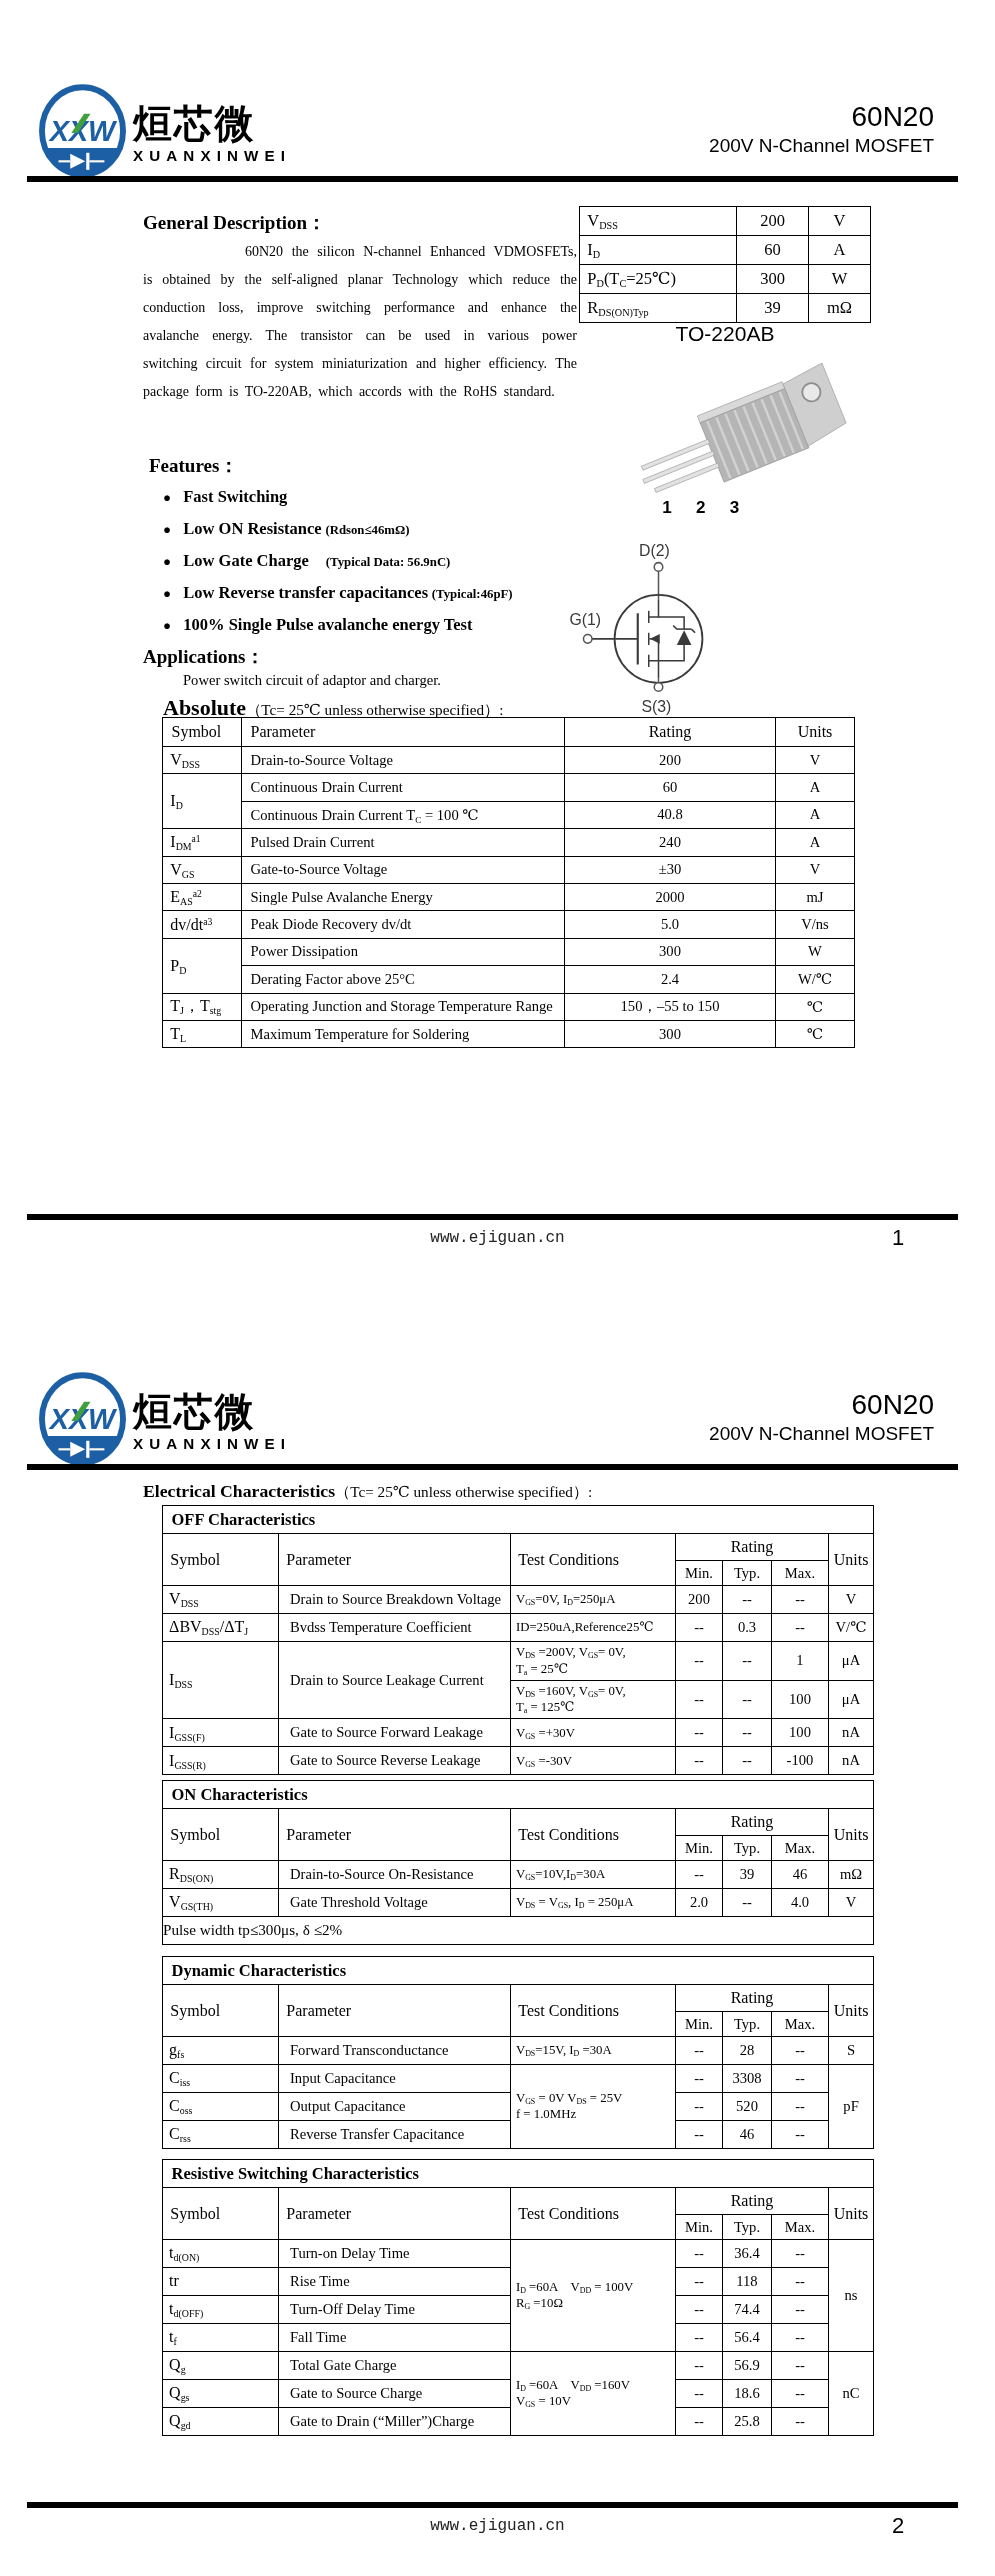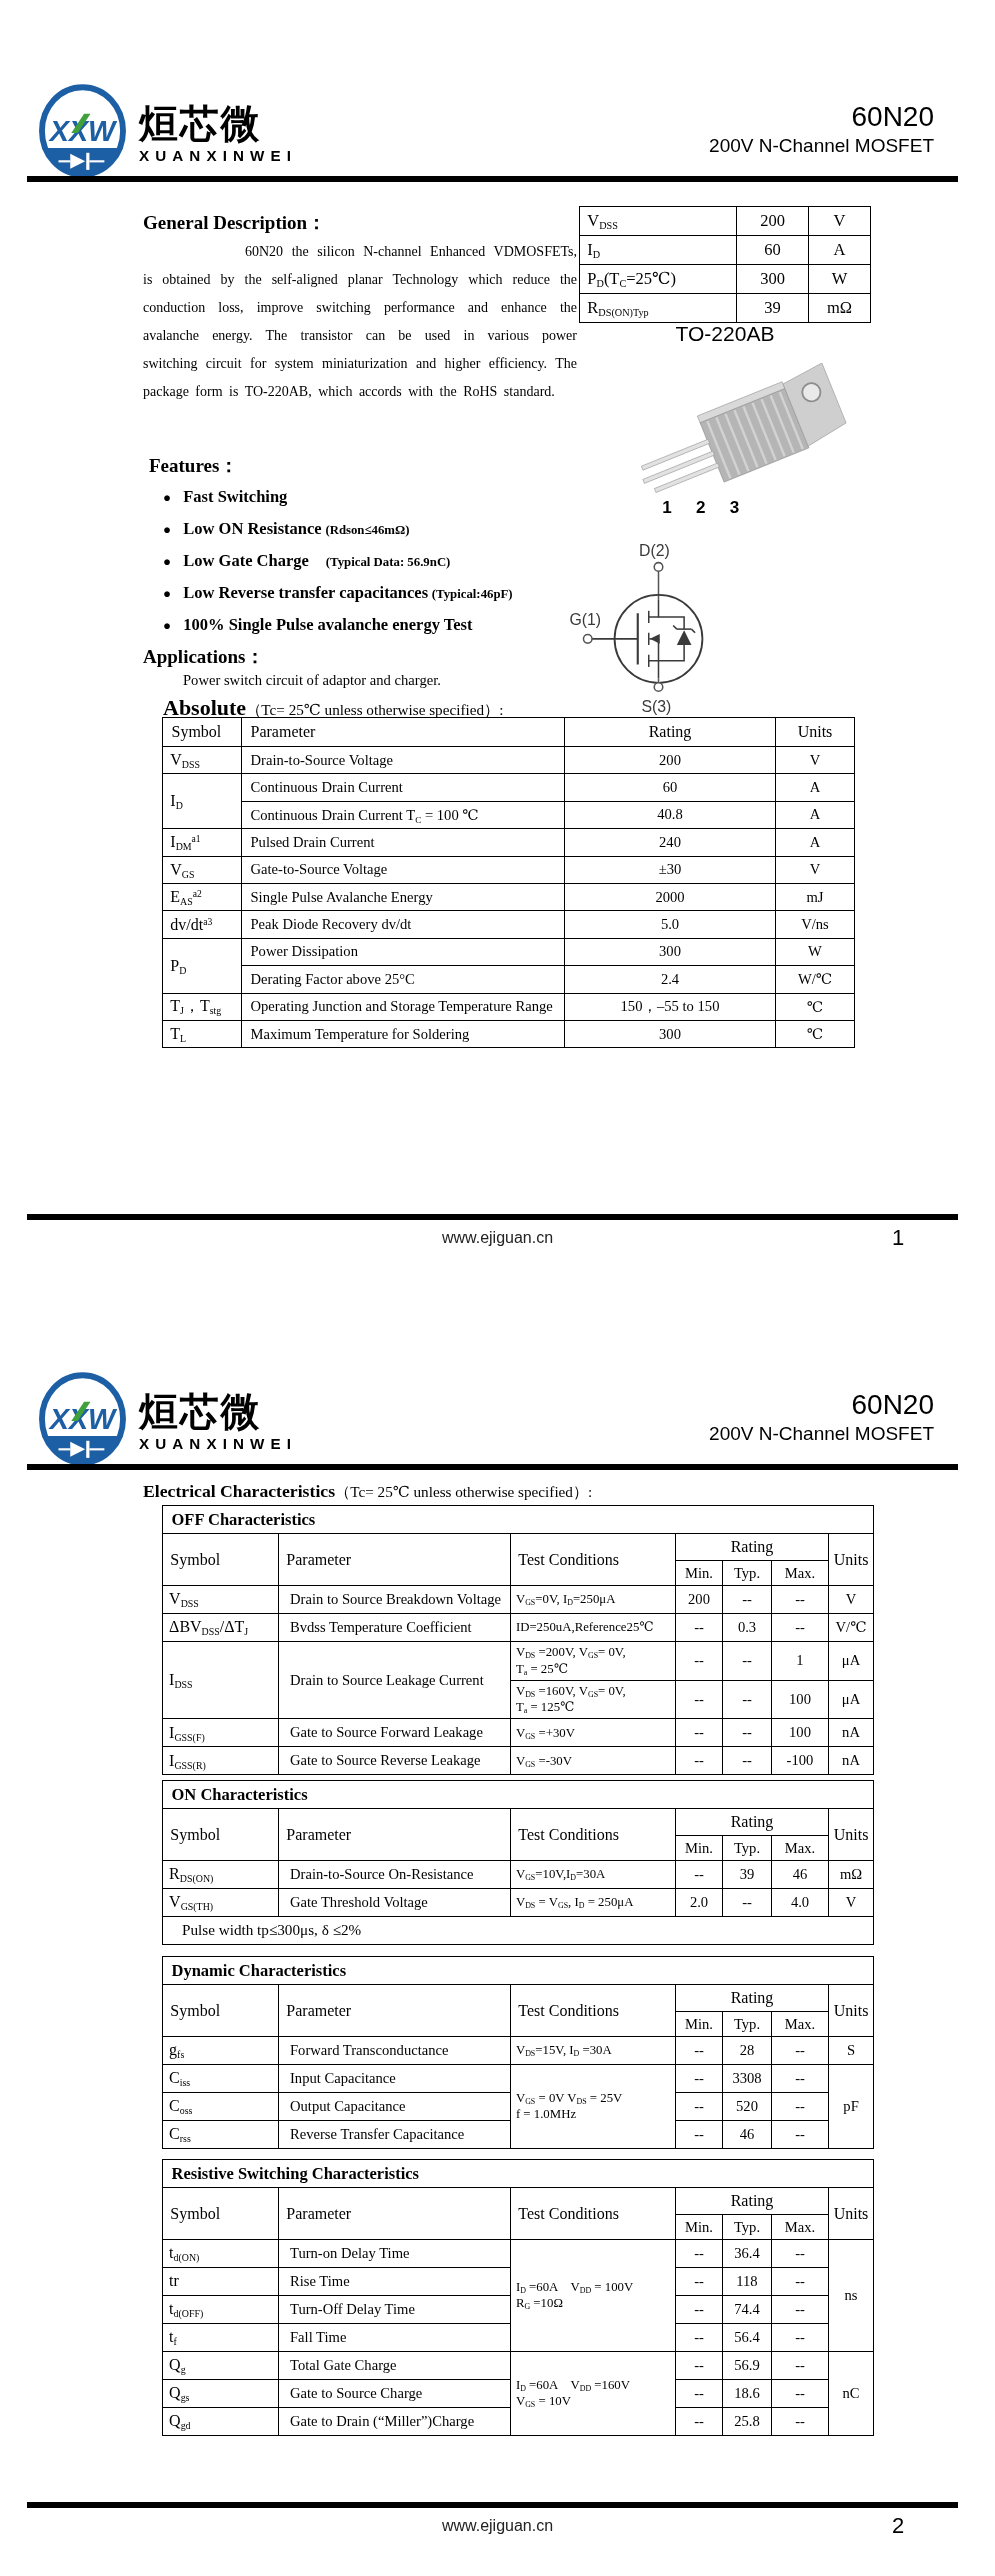--- a/index.html
+++ b/index.html
@@ -6,30 +6,30 @@
   html,body{background:#fff}
   body{width:995px;font-family:"Liberation Serif","DejaVu Serif",serif;color:#000}
   .page{position:relative;width:995px;height:1288px;background:#fff;overflow:hidden}
   .abs{position:absolute}
   sub{font-size:62%;vertical-align:-0.28em;line-height:0}
   sup{font-size:60%;vertical-align:0.5em;line-height:0}
 
   
   .logo{left:37px;top:84px;display:flex;align-items:flex-start}
   .logo-mark{width:91px;height:96px}
-  .logo-text{margin-left:11px;margin-top:17px}
+  .logo-text{margin-left:5px;margin-top:17px}
   .logo-cn{font-size:39px;font-weight:700;line-height:45px;letter-spacing:1.8px;font-family:"DejaVu Sans",sans-serif}
   .logo-en{font-size:15.2px;font-weight:600;letter-spacing:6.1px;margin-top:1.2px;font-family:"Liberation Sans",sans-serif}
   .brand-right{right:61px;top:100px;text-align:right;font-family:"Liberation Sans",sans-serif}
   .part-no{font-size:28px;line-height:34px}
   .part-sub{font-size:19px;line-height:24.4px}
   .rule{left:27.4px;width:931px;height:5.5px;background:#000}
   .hdr-rule{top:176px}
   .ftr-rule{top:1214px}
-  .ftr-url{left:50%;transform:translateX(-50%);top:1229px;font-size:16px;font-family:Liberation Sans, sans-serif;color:#222}
+  .ftr-url{left:50%;transform:translateX(-50%);top:1229px;font-size:16px;font-family:Liberation Mono, monospace;color:#222}
   .ftr-page{left:892px;top:1225px;font-size:22px;font-family:"Liberation Sans",sans-serif}
 
   
   .h1{font-size:19px;font-weight:700}
   .gen-h{left:143px;top:210px}
   .gen-body{left:143px;top:238px;width:434px;font-size:14px;line-height:28px;text-align:justify;text-indent:102px;word-spacing:3px}
   .feat-h{left:149px;top:453px}
   .feat-row{display:flex;align-items:baseline}
   .feat-dot{font-size:13.4px;margin-right:12.2px}
   .feat-main{font-size:16.5px;font-weight:700}
@@ -64,21 +64,21 @@
   .etab .title{font-size:16.5px;font-weight:700;text-align:left;padding:3.7px 8.5px;height:28px}
   .etab th{font-weight:400;font-size:16px;height:27px}
   .etab th.hl{text-align:left;padding-left:7.3px}
   .etab th.mtm{font-size:14.6px;height:24.4px}
   .etab td{font-size:14.6px;height:28px}
   .etab .sym{text-align:left;font-size:16px;padding-left:6.1px}
   .etab .par{text-align:left;padding-left:11px}
   .etab .cond{font-size:12.8px;text-align:left;padding:2.4px 4.9px;line-height:16.5px}
   .etab .c{text-align:center}
   .etab td.tall{height:38px}
-  .etab .notecell{font-size:15.2px;text-align:left;padding-left:19px}
+  .etab .notecell{font-size:15.2px;text-align:left;padding-left:0}
   .p2-title{left:143px;top:193px;font-size:15.2px}
   .p2-title b{font-size:17.7px}
   .t-off{left:162px;top:217px}
   .t-on{left:162px;top:492px}
   .t-dyn{left:162px;top:668px}
   .t-sw{left:162px;top:871px}
 </style>
 </head>
 <body>
 

